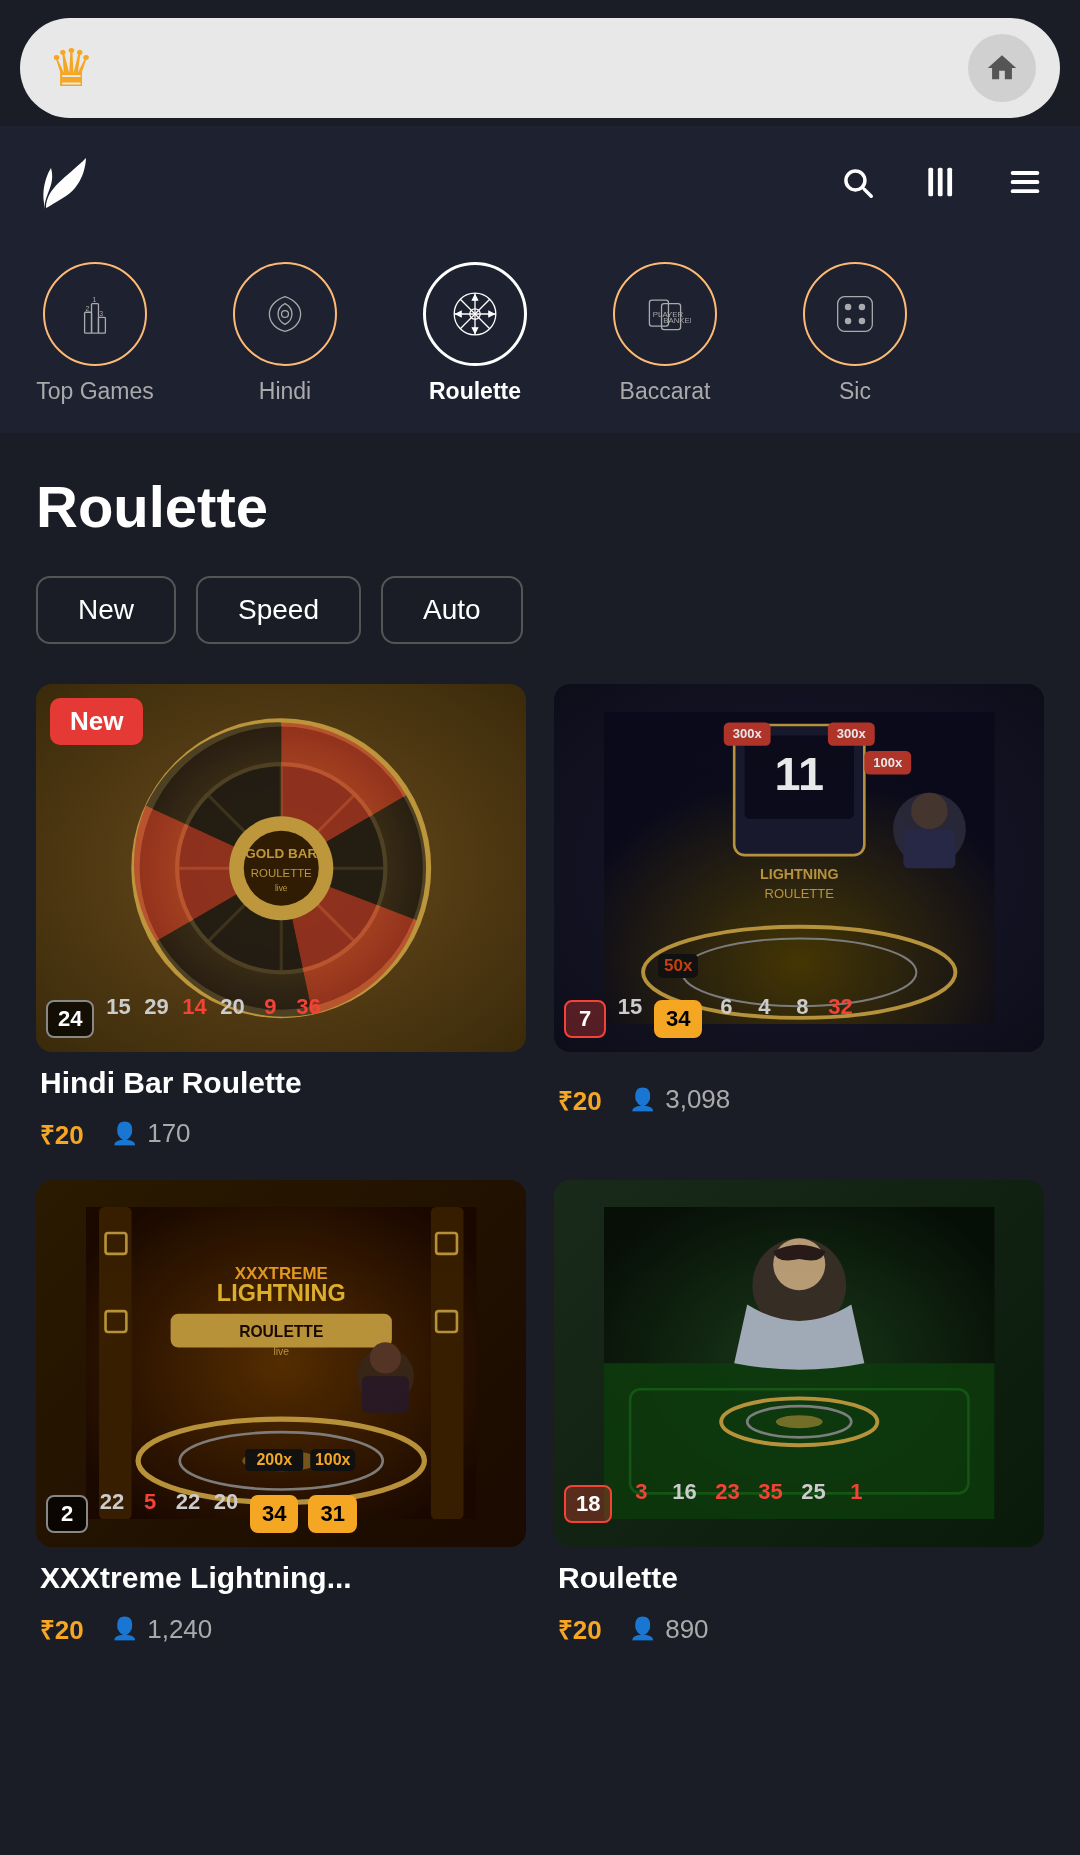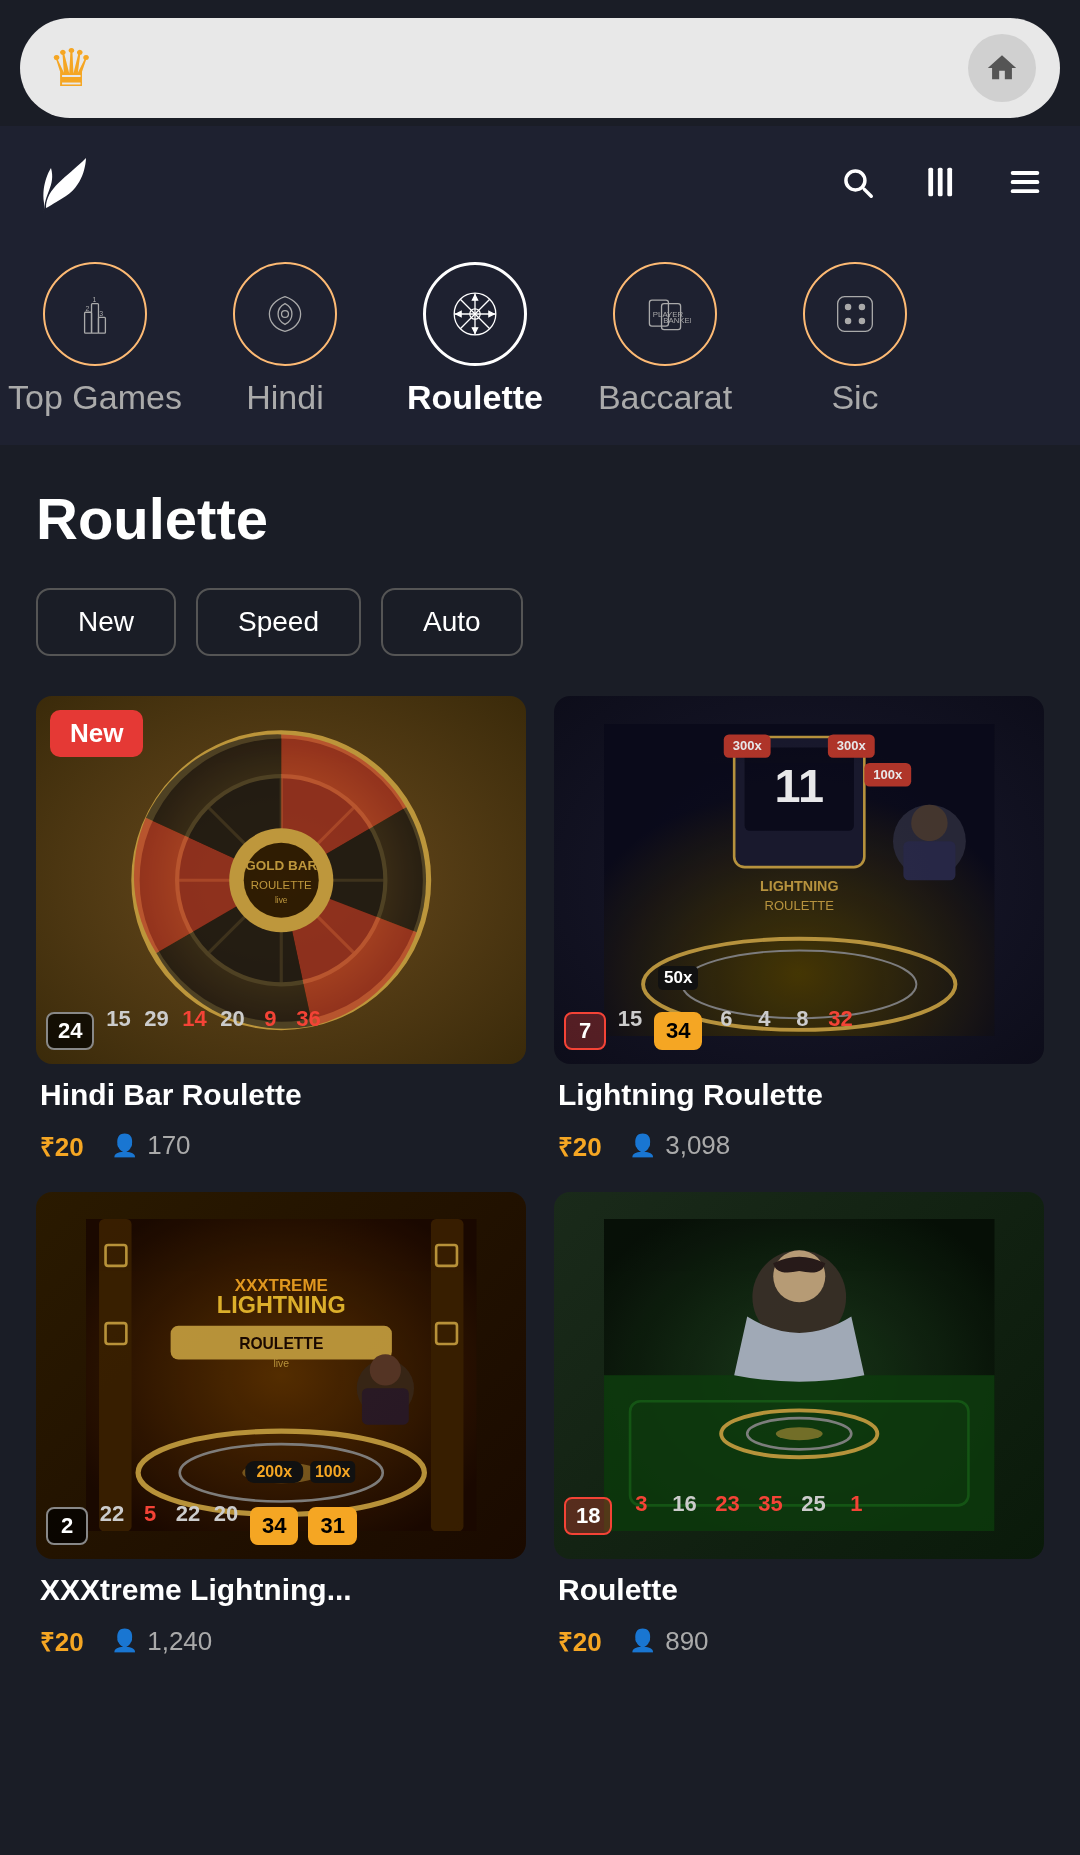--- a/index.html
+++ b/index.html
@@ -89,21 +89,21 @@
       justify-content: center;
       background: transparent;
     }
     .cat-item.active .cat-icon-wrap {
       border-color: #fff;
       border-width: 3px;
     }
     .cat-icon-wrap svg { width: 52px; height: 52px; stroke: #aaa; fill: none; stroke-width: 1.5; }
     .cat-item.active .cat-icon-wrap svg { stroke: #fff; }
     .cat-label {
-      font-size: 34px;
+      font-size: 23px;
       color: #aaa;
       font-weight: 400;
       text-align: right;
     }
     .cat-item.active .cat-label { color: #fff; font-weight: 700; }
 
     
     .page-content {
       padding: 40px 36px 40px;
       background: #1a1d26;
@@ -483,31 +483,30 @@
 
           <circle cx="250" cy="90" r="28" fill="#2a2a3a"></circle>
           <circle cx="250" cy="76" r="14" fill="#4a3a30"></circle>
           <rect x="230" y="90" width="40" height="30" rx="4" fill="#2a2a4a"></rect>
         </svg>
 
         <div class="number-strip" style="bottom:14px;">
           <div class="num-box red-box">7</div>
           <div class="num">15</div>
           <div class="num-wrapper">
-            <span style="position:absolute;top:-22px;font-size:17px;font-weight:700;color:#ffffff;background:#111;border-radius:5px;padding:2px 6px;">50x</span>
+            <span style="position:absolute;top:-22px;font-size:17px;font-weight:700;color:#c2410c;background:#111;border-radius:5px;padding:2px 6px;">50x</span>
             <div class="num-box gold-box">34</div>
           </div>
           <div class="num">6</div>
           <div class="num">4</div>
           <div class="num">8</div>
           <div class="num red">32</div>
         </div>
       </div>
       <div class="game-info">
-        <div class="game-name">Lightning Roulette</div>
         <div class="game-meta">
           <span class="game-price">₹20</span>
           <span class="game-players">
             <span class="player-icon">👤</span>
             <span>3,098</span>
           </span>
         </div>
       </div>
     </div>
 
@@ -546,21 +545,21 @@
           <rect x="212" y="130" width="36" height="28" rx="4" fill="#2a1a28"></rect>
         </svg>
 
         <div class="number-strip" style="bottom:14px;">
           <div class="num-box">2</div>
           <div class="num">22</div>
           <div class="num red">5</div>
           <div class="num">22</div>
           <div class="num">20</div>
           <div class="num-wrapper" style="position:relative;">
-            <span style="position:absolute;top:-22px;left:50%;transform:translateX(-50%);font-size:16px;font-weight:700;color:#f5a623;background:#111;border-radius:9px;padding:2px 11px;white-space:nowrap;">200x</span>
+            <span style="position:absolute;top:-22px;left:50%;transform:translateX(-50%);font-size:16px;font-weight:700;color:#f5a623;background:#111;border-radius:4px;padding:2px 11px;white-space:nowrap;">200x</span>
             <div class="num-box gold-box">34</div>
           </div>
           <div class="num-wrapper" style="position:relative;">
             <span style="position:absolute;top:-22px;left:50%;transform:translateX(-50%);font-size:16px;font-weight:700;color:#f5a623;background:#111;border-radius:5px;padding:2px 5px;white-space:nowrap;">100x</span>
             <div class="num-box gold-box">31</div>
           </div>
         </div>
       </div>
       <div class="game-info">
         <div class="game-name">XXXtreme Lightning...</div>

